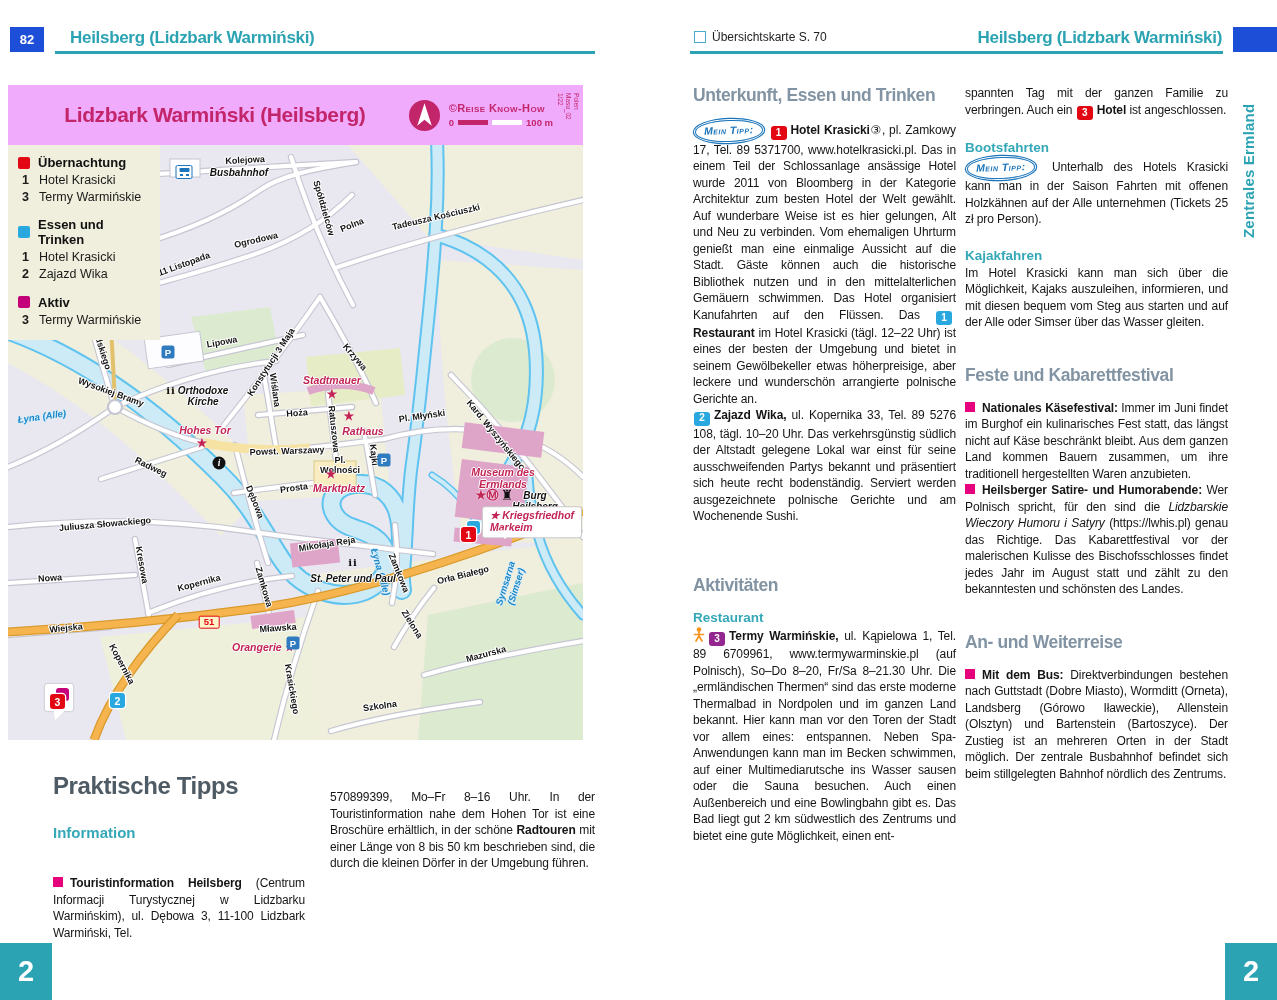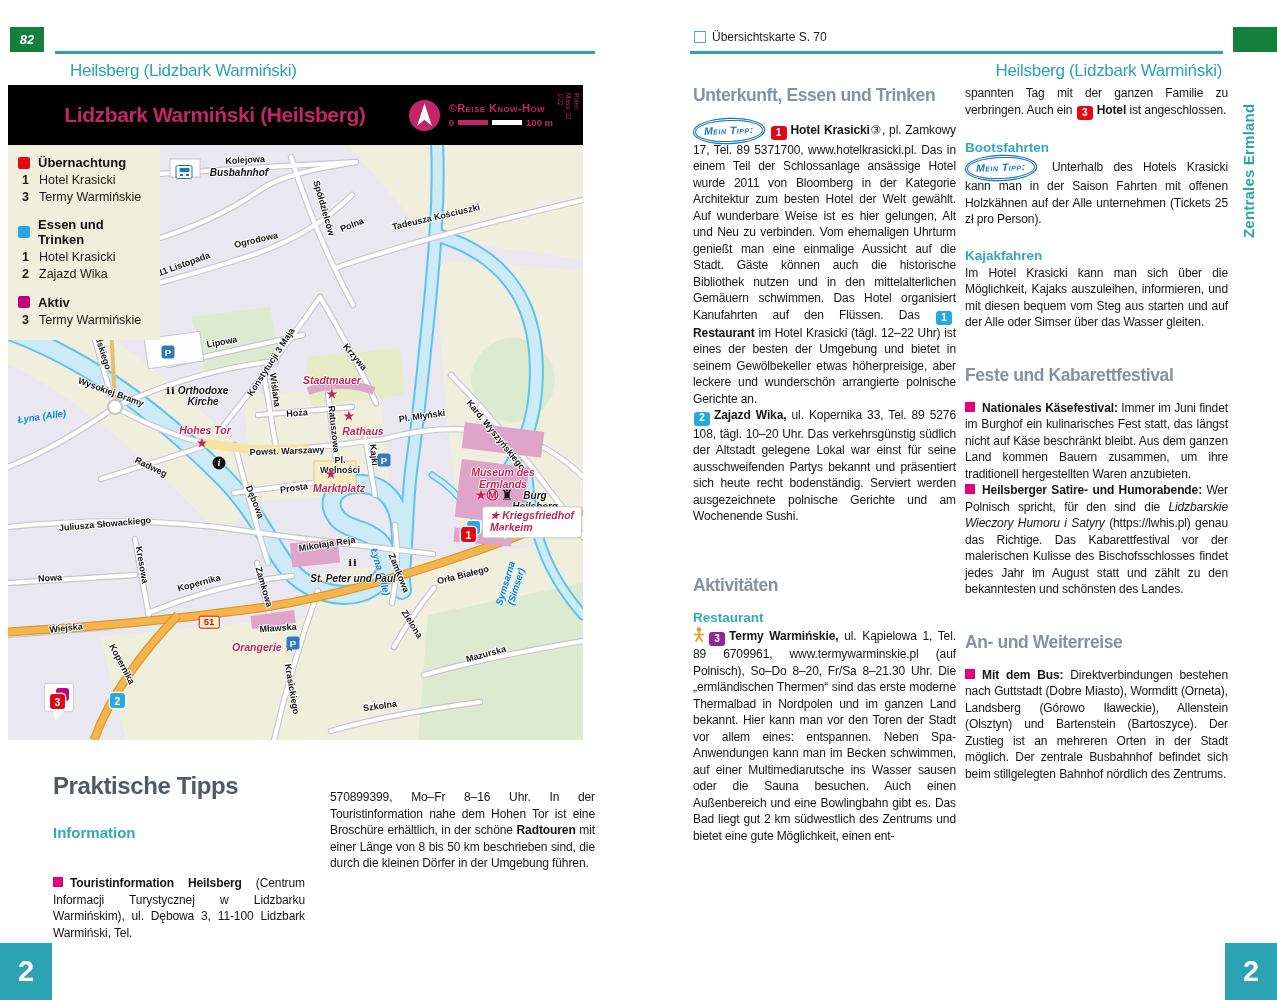--- a/index.html
+++ b/index.html
@@ -1,42 +1,42 @@
 <!DOCTYPE html>
 <html lang="de"><head>
 <meta charset="utf-8">
 <style>
   html,body{margin:0;padding:0;background:#fff;}
   body{width:1277px;height:1000px;position:relative;overflow:hidden;
        font-family:"Liberation Sans",sans-serif;color:#151515;}
   .sheet{position:absolute;inset:0;}
 
   
-  .pgnum{position:absolute;background:#15803d;color:#fff;font-weight:bold;
-         display:flex;align-items:center;justify-content:center;font-style:italic;}
+  .pgnum{position:absolute;background:#1d4ed8;color:#fff;font-weight:bold;
+         display:flex;align-items:center;justify-content:center;}
   .pgnum.pl{left:10px;top:27px;width:34px;height:25px;font-size:13px;}
   .pgnum.pr{left:1233px;top:27px;width:34px;height:25px;font-size:13px;padding-left:38px;}
-  .hdr-title{position:absolute;top:28px;font-size:17px;font-weight:normal;color:#2ba3b3;letter-spacing:-0.3px;white-space:nowrap;margin-top:33px;}
+  .hdr-title{position:absolute;top:28px;font-size:17px;font-weight:bold;color:#2ba3b3;letter-spacing:-0.3px;white-space:nowrap;}
   .hdr-title.hl{left:70px;}
   .hdr-title.hr{right:55px;}
   .hdr-rule{position:absolute;top:51px;height:2.5px;background:#2ba3b3;}
   .hdr-rule.rl{left:55px;width:540px;}
   .hdr-rule.rr{left:690px;width:533px;}
   .hdr-ref{position:absolute;left:694px;top:30px;font-size:12px;color:#222;display:flex;gap:6px;align-items:center;}
   .cb{width:10px;height:10px;border:1.6px solid #4aaccd;display:inline-block;}
 
   .side-tab{position:absolute;left:1240px;top:88px;height:150px;color:#2ba3b3;font-weight:bold;
             font-size:15px;writing-mode:vertical-rl;transform:rotate(180deg);display:flex;align-items:center;letter-spacing:0.2px;}
   .btab{position:absolute;bottom:0;width:52px;height:57px;background:#2ba3b3;color:#fff;
         font-weight:bold;font-size:29px;display:flex;align-items:center;justify-content:center;}
   .btab.bl{left:0;} .btab.br{right:0;}
 
   
   .map{position:absolute;left:8px;top:85px;width:575px;height:655px;}
-  .map-titlebar{position:relative;height:60px;background:#000000;display:flex;align-items:center;}
+  .map-titlebar{position:relative;height:60px;background:#f0abfc;display:flex;align-items:center;}
   .map-title{flex:1;text-align:center;font-size:21px;font-weight:bold;color:#c3256b;letter-spacing:-0.4px;padding-left:14px;white-space:nowrap;}
   .map-meta{display:flex;align-items:center;gap:8px;padding-right:30px;}
   .compass{width:33px;height:33px;flex:0 0 auto;}
   .metacol{display:flex;flex-direction:column;}
   .credit{font-size:11px;font-weight:bold;color:#c3256b;font-variant:small-caps;letter-spacing:0.4px;white-space:nowrap;}
   .scalebar{display:flex;align-items:center;gap:4px;font-size:9.5px;font-weight:bold;color:#c3256b;margin-top:3px;}
   .sb1{width:30px;height:5px;background:#c3256b;display:inline-block;}
   .sb2{width:30px;height:5px;background:#fff;display:inline-block;}
   .edition{position:absolute;right:3px;top:8px;writing-mode:vertical-rl;font-size:6.5px;line-height:1.25;color:#c3256b;white-space:pre-line;}
   .map-body{position:relative;height:595px;background:#e9e8f1;overflow:hidden;}

